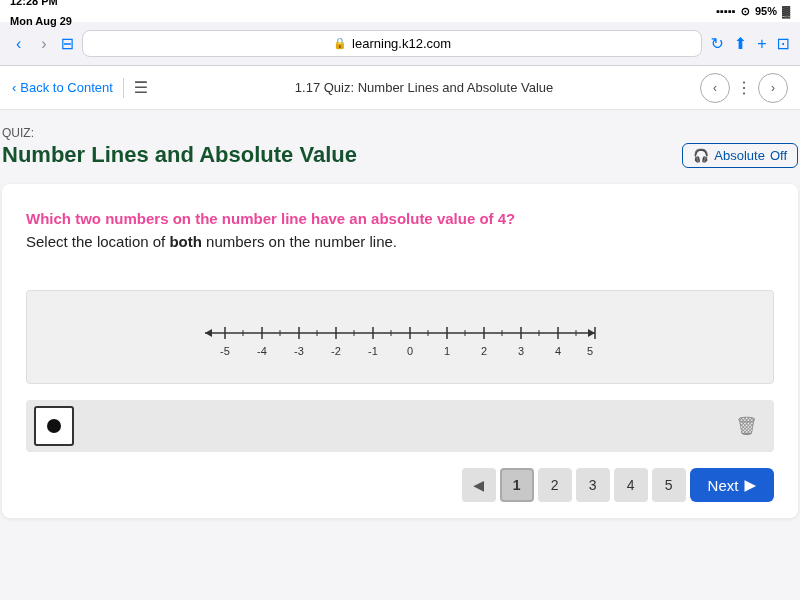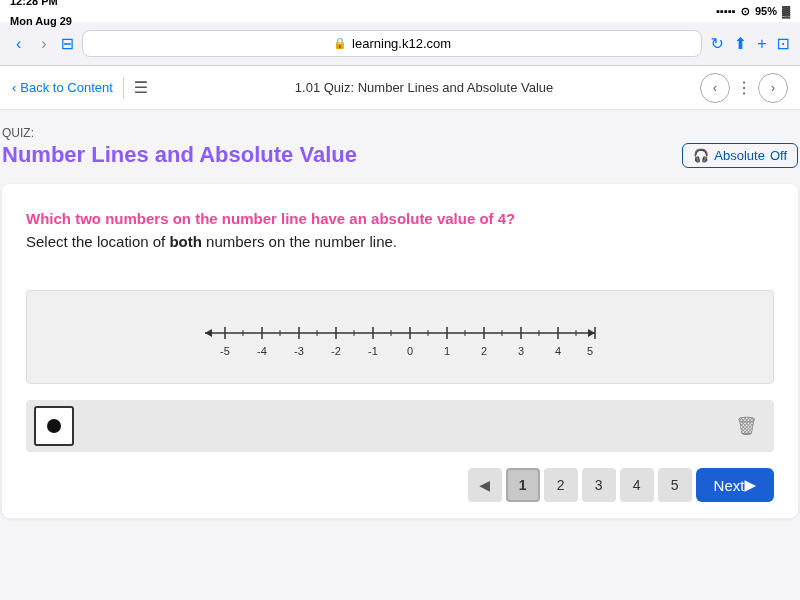--- a/index.html
+++ b/index.html
@@ -160,21 +160,21 @@
 
     .quiz-title-row {
       display: flex;
       justify-content: space-between;
       align-items: center;
       margin-bottom: 16px;
     }
 
     .quiz-title {
       font-size: 22px;
-      color: #8b5cf6;
+      color: #14532d;
       font-weight: 600;
     }
 
     .reading-btn {
       display: flex;
       align-items: center;
       gap: 5px;
       border: 1.5px solid #0055aa;
       border-radius: 6px;
       padding: 4px 10px;
@@ -310,20 +310,21 @@
       padding: 0 18px;
       background: #1a5fd4;
       border: none;
       border-radius: 6px;
       color: #fff;
       font-size: 15px;
       font-weight: 500;
       cursor: pointer;
       display: flex;
       align-items: center;
+      gap: 6px;
     }
   </style>
 </head>
 <body>
 
 <div class="status-bar">
   <div class="status-left">
     <span>12:28 PM</span>
     <span>Mon Aug 29</span>
   </div>
@@ -351,21 +352,21 @@
   </div>
 </div>
 
 <div class="page-toolbar">
   <button class="back-content-btn">
     <span>‹</span>
     <span>Back to Content</span>
   </button>
   <div class="toolbar-divider"></div>
   <button class="menu-btn">☰</button>
-  <span class="page-title">1.01 Quiz: Number Lines and Absolute Value</span>
+  <span class="page-title">1.17 Quiz: Number Lines and Absolute Value</span>
   <button class="nav-circle-btn">‹</button>
   <span class="toolbar-more-btn">⋮</span>
   <button class="nav-circle-btn">›</button>
 </div>
 
 <div class="main-content">
 
   <div class="quiz-label">QUIZ:</div>
 
   <div class="quiz-title-row">

